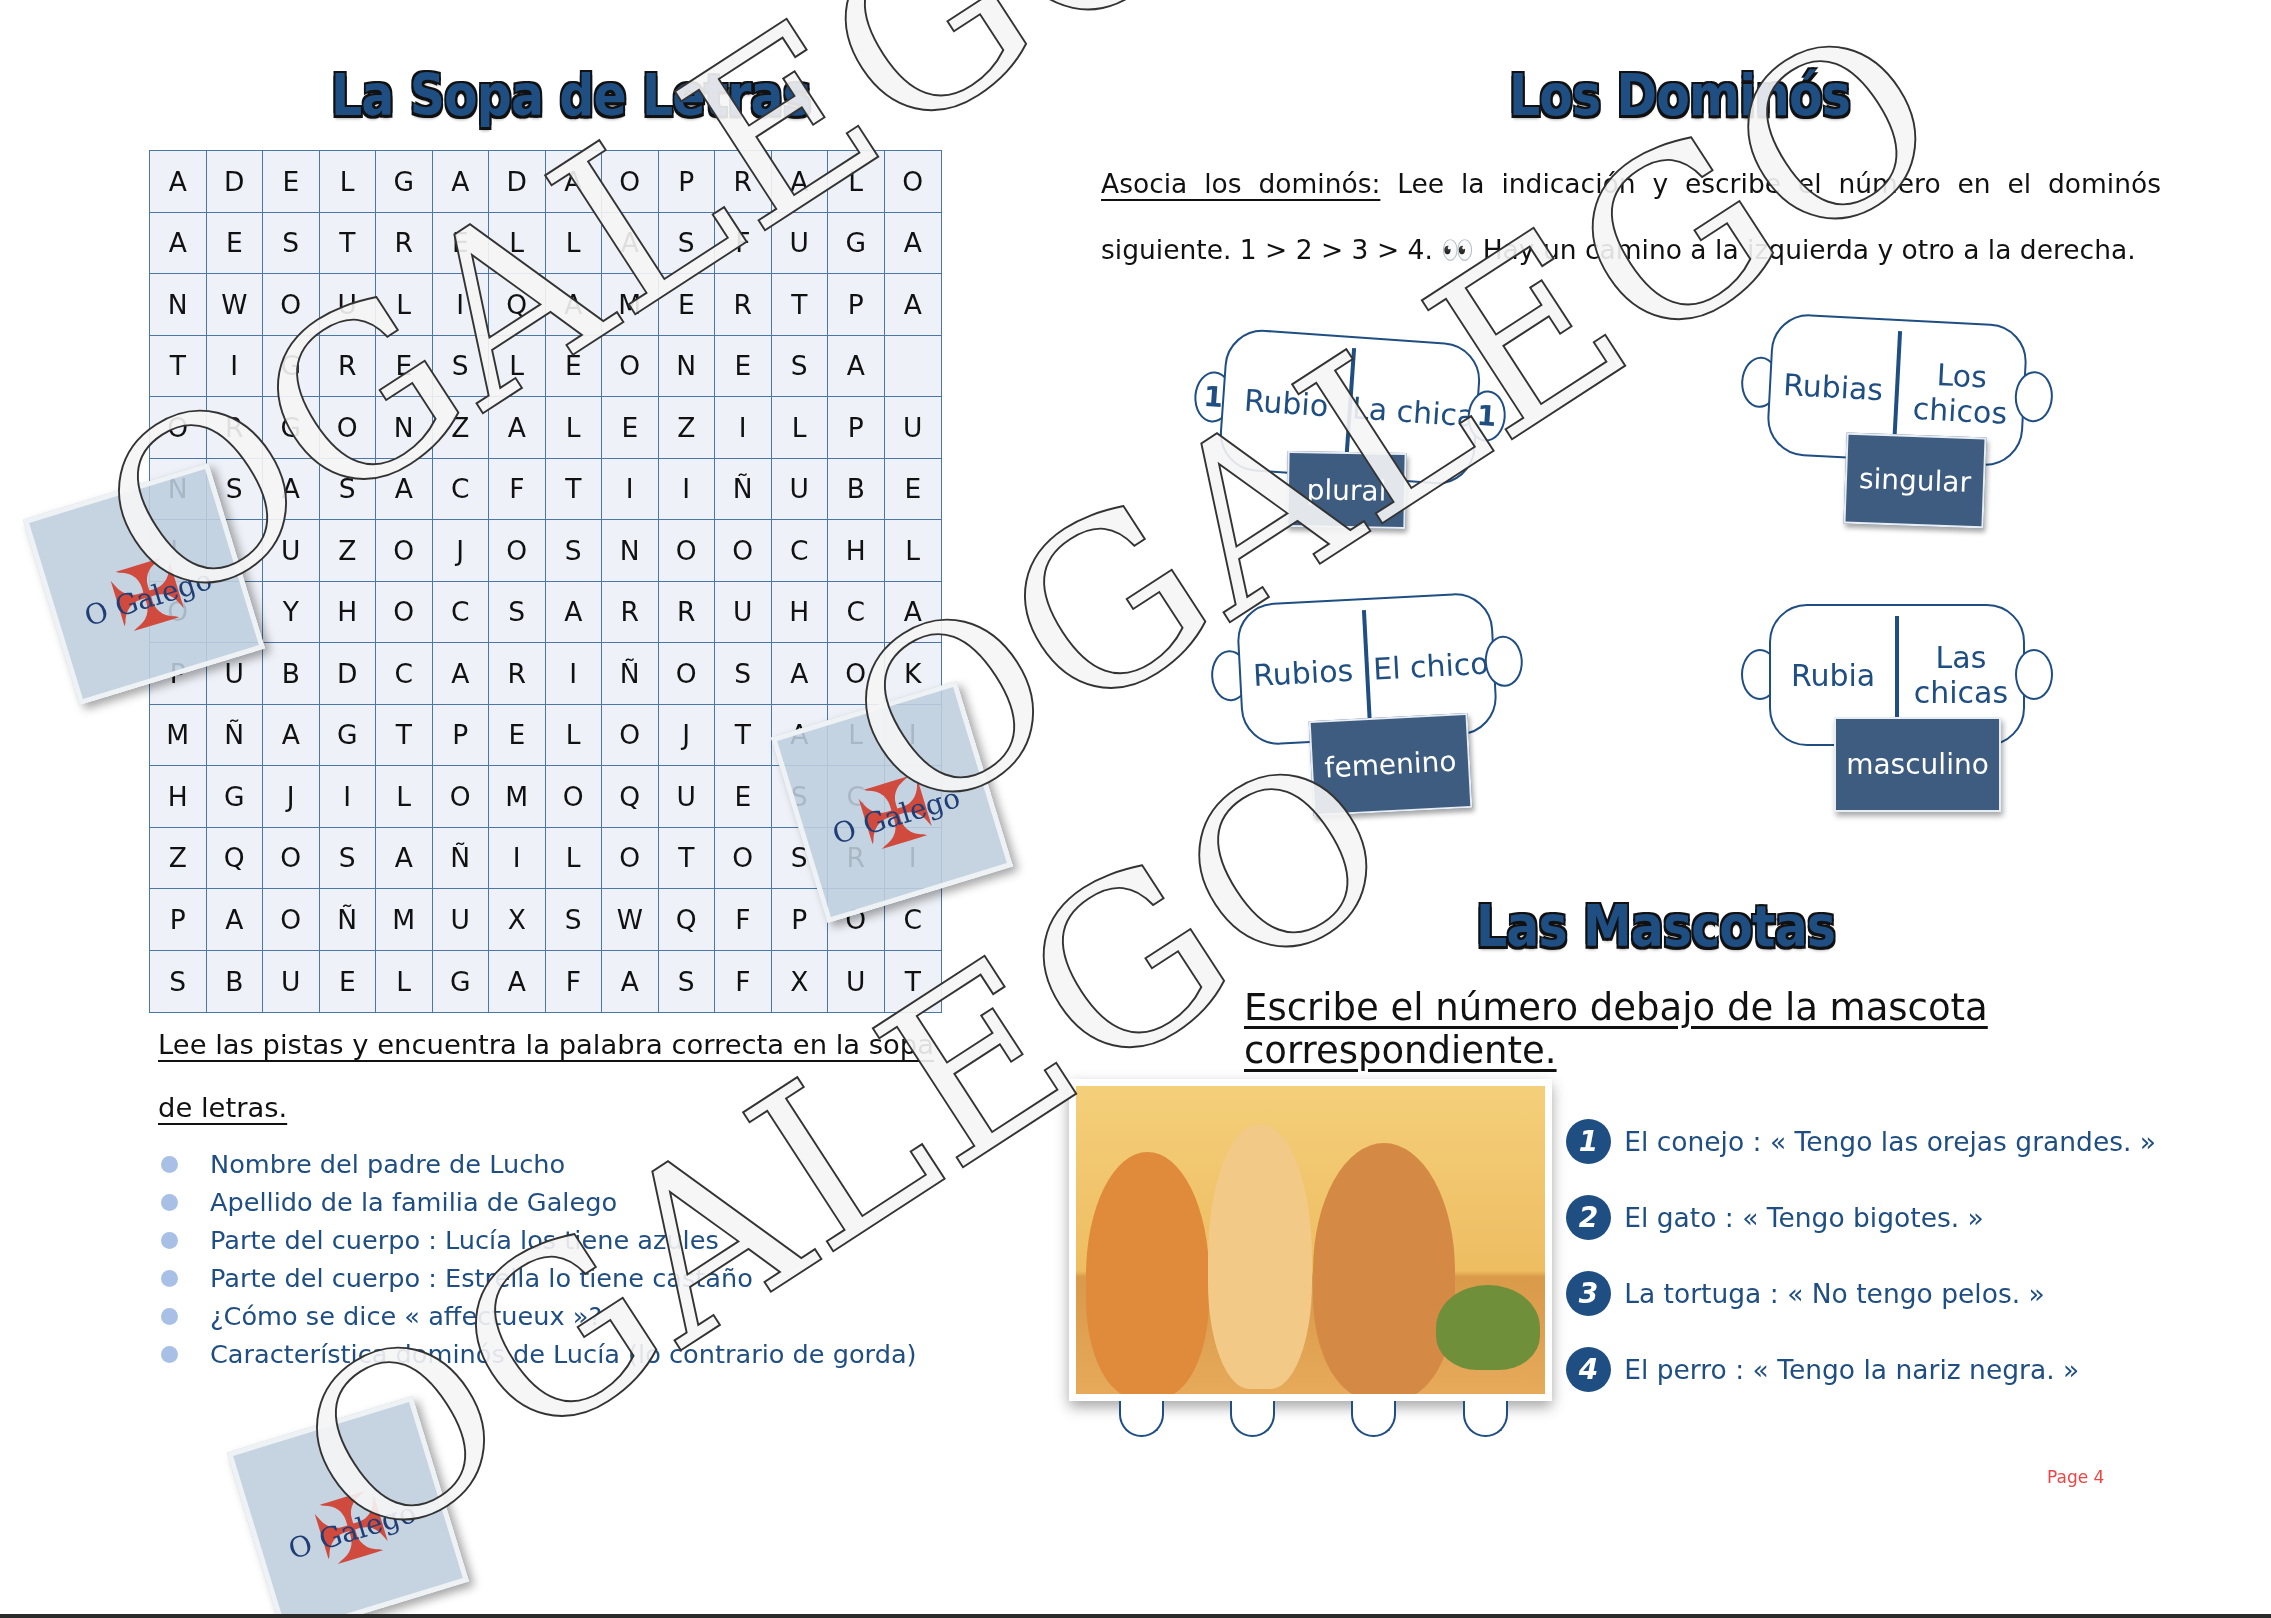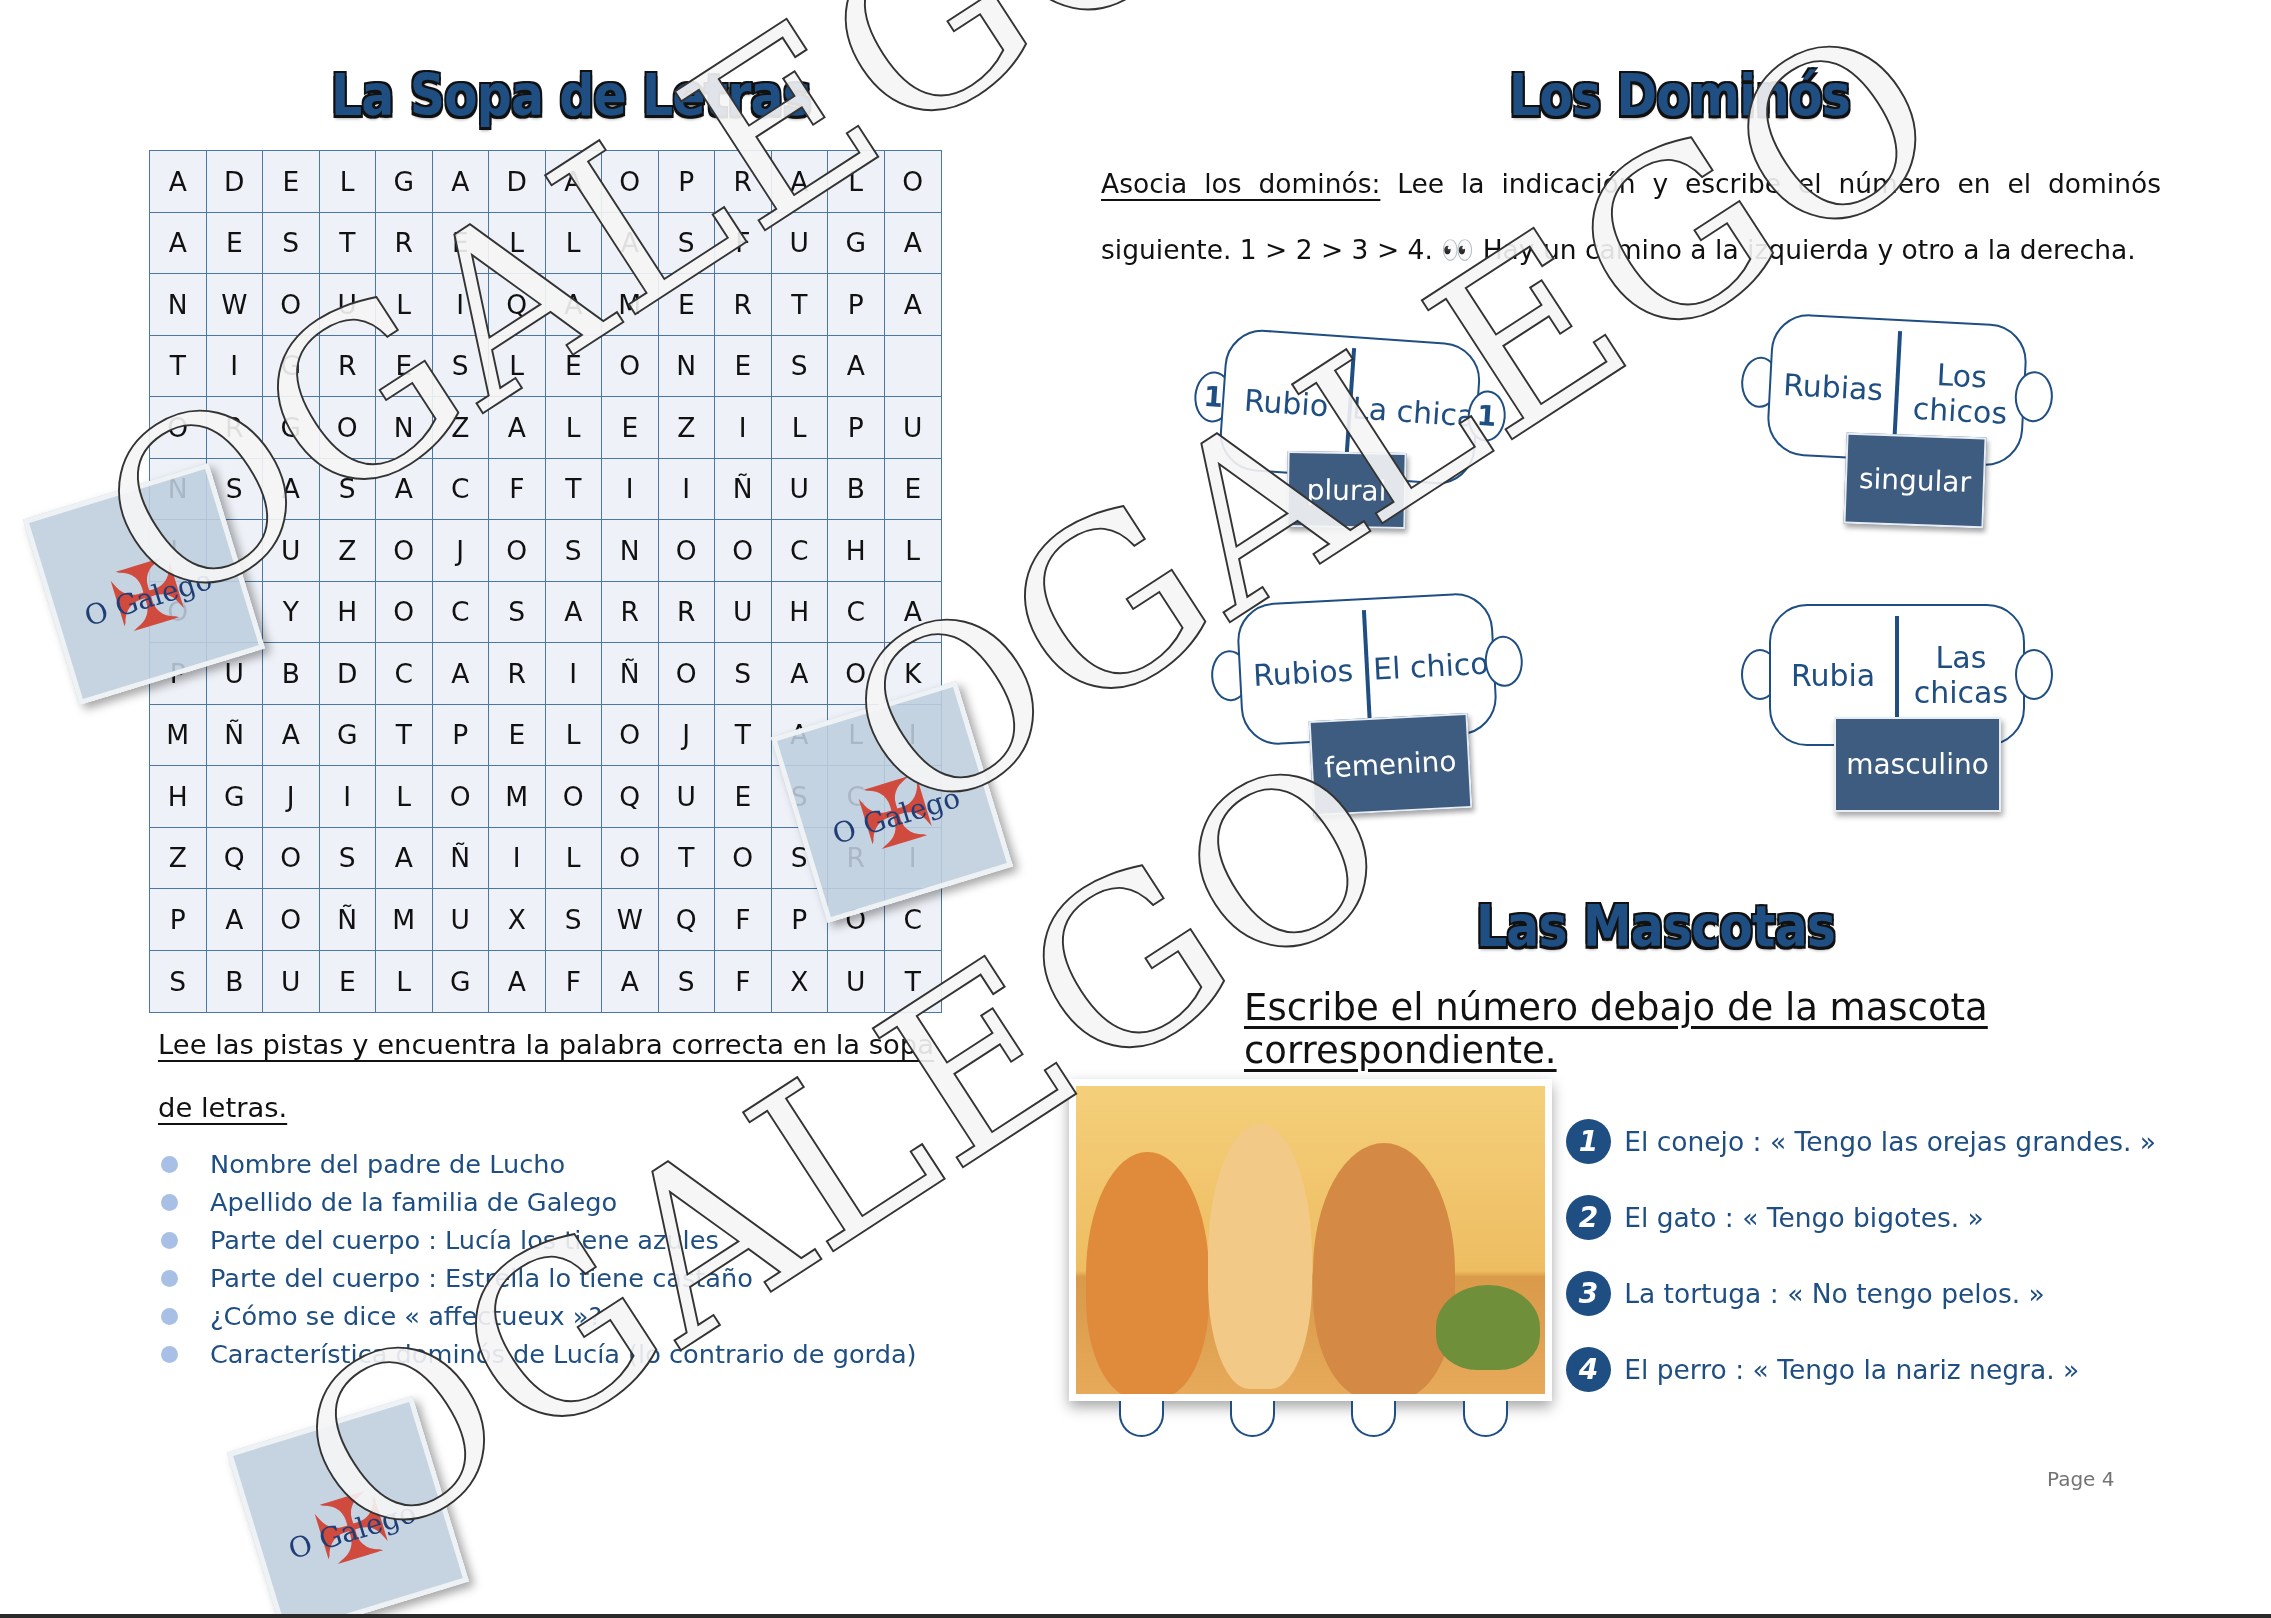--- a/index.html
+++ b/index.html
@@ -67,21 +67,21 @@
   .pet { position: absolute; border-radius: 50% 50% 40% 40%; }
   .answer-circle { position: absolute; top: 1401px; width: 45px; height: 36px; border: 2.8px solid #1f4e82; border-top: none; border-radius: 0 0 23px 23px; background: #fff; }
 
   .pet-list { position: absolute; left: 1566px; top: 1103px; list-style: none; }
   .pet-list li { display: flex; align-items: center; height: 76px; font-size: 26.5px; color: #1f4e82; }
   .num-badge {
     width: 45px; height: 45px; border-radius: 50%; background: #1f4e82; color: #fff; font-weight: bold;
     display: flex; align-items: center; justify-content: center; font-size: 28px; margin-right: 13.2px; font-style: italic;
   }
 
-  .page-num { position: absolute; left: 2047px; top: 1467px; font-size: 20px; color: #737373; }
+  .page-num { position: absolute; left: 2047px; top: 1467px; font-size: 17px; color: #ef4444; }
   .bottom-bar { position: absolute; left: 0; top: 1614px; width: 2271px; height: 4.7px; background: #2a2a2a; }
 
   .watermark-logo {
     position: absolute; width: 194px; height: 194px; background: rgba(190,206,222,0.88);
     border: 5.7px solid #eef2f5; box-shadow: 3.8px 5.7px 9.5px rgba(0,0,0,0.35);
     display: flex; align-items: center; justify-content: center; flex-direction: column;
   }
   .watermark-logo .cross { color: #d04a3e; font-size: 85px; line-height: 85px; }
   .watermark-logo .word { color: #1f3e75; font-family: "DejaVu Serif", serif; font-size: 28px; margin-top: -57px; }
   .watermark-text {

